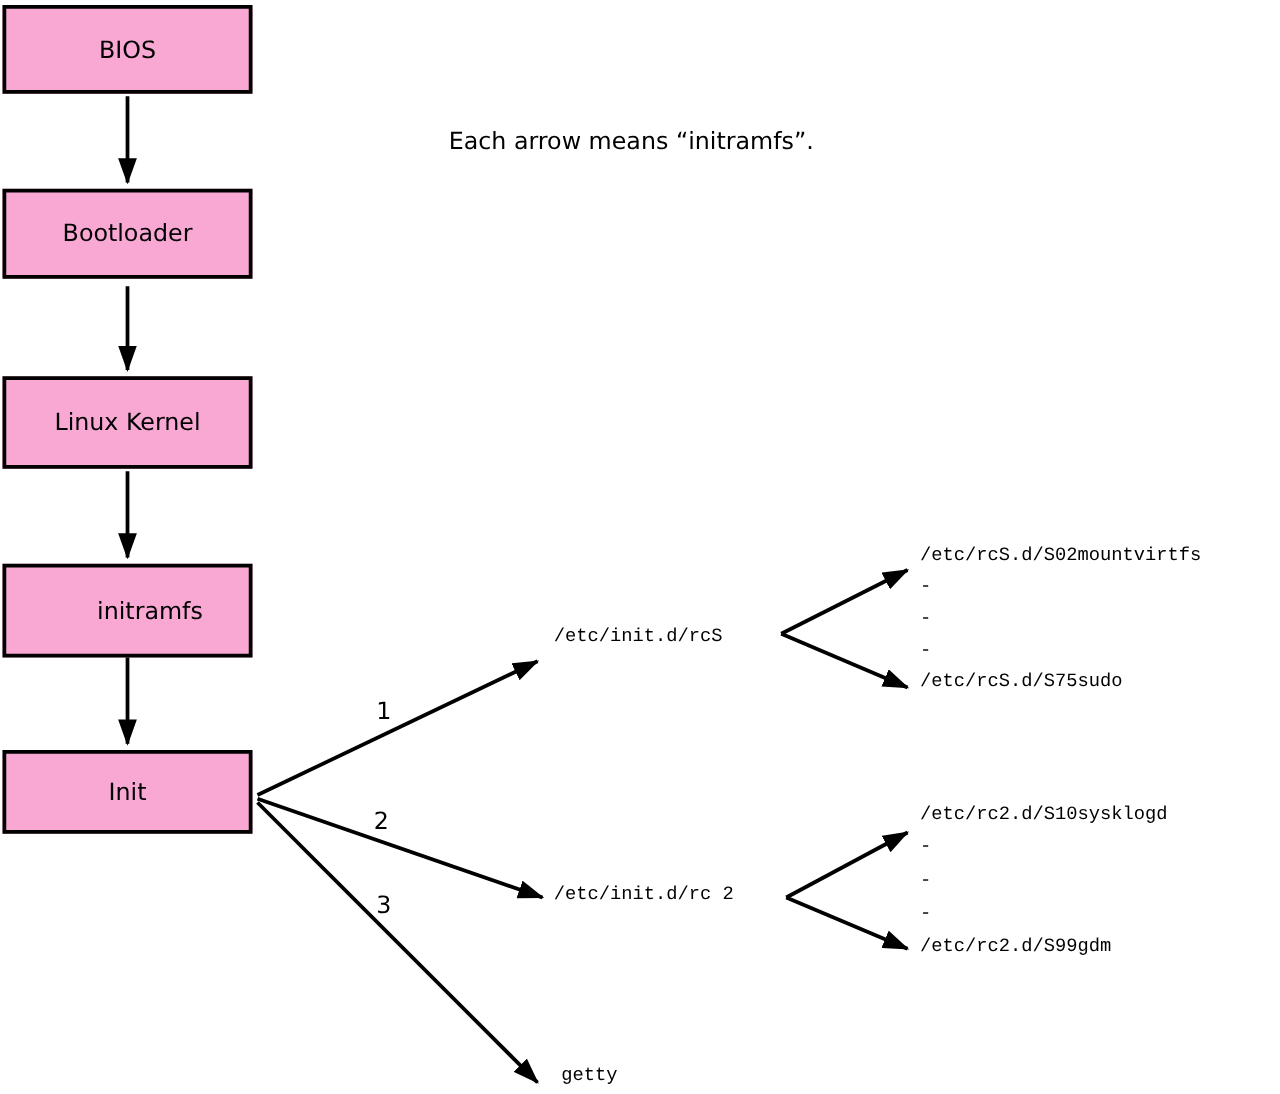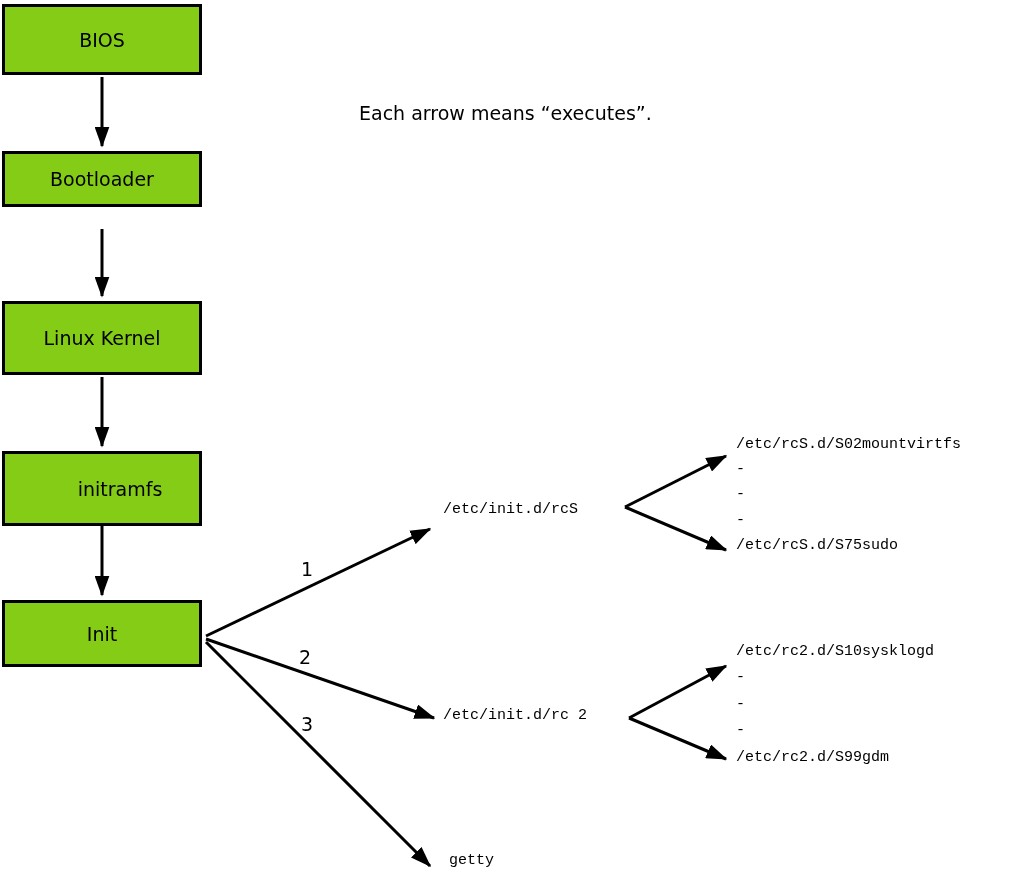--- a/index.html
+++ b/index.html
@@ -22,21 +22,21 @@
     top: 0;
     width: 1024px;
     height: 875px;
   }
   .node-box {
     position: absolute;
     left: 2px;
     width: 200px;
     box-sizing: border-box;
     border: 3px solid #000000;
-    background: #84cc16;
+    background: #f9a8d4;
     display: flex;
     align-items: center;
     justify-content: center;
     font-size: 19px;
   }
   .note {
     position: absolute;
     font-size: 19px;
     white-space: nowrap;
   }
@@ -74,26 +74,26 @@
     <line x1="206" y1="639" x2="434" y2="718" stroke="#000000" stroke-width="3" marker-end="url(#ah)"></line>
     <line x1="206" y1="642" x2="430" y2="866" stroke="#000000" stroke-width="3" marker-end="url(#ah)"></line>
 
     <line x1="625" y1="507" x2="726" y2="456" stroke="#000000" stroke-width="3" marker-end="url(#ah)"></line>
     <line x1="625" y1="507" x2="726" y2="550" stroke="#000000" stroke-width="3" marker-end="url(#ah)"></line>
 
     <line x1="629" y1="718" x2="726" y2="666" stroke="#000000" stroke-width="3" marker-end="url(#ah)"></line>
     <line x1="629" y1="718" x2="726" y2="759" stroke="#000000" stroke-width="3" marker-end="url(#ah)"></line>
   </svg>
 
-  <div class="note" style="left:359px; top:102px;">Each arrow means “executes”.</div>
+  <div class="note" style="left:359px; top:102px;">Each arrow means “initramfs”.</div>
 
   <div class="node-box" style="top:4px; height:71px;">
     <span>BIOS</span>
   </div>
-  <div class="node-box" style="top:151px; height:56px;text-align:right;">
+  <div class="node-box" style="top:151px; height:72px;text-align:right;">
     <span>Bootloader</span>
   </div>
   <div class="node-box" style="top:301px; height:74px;text-align:center;">
     <span>Linux Kernel</span>
   </div>
   <div class="node-box" style="top:451px; height:75px;padding-left:36px;">
     <span>initramfs</span>
   </div>
   <div class="node-box" style="top:600px; height:67px;">
     <span>Init</span>

